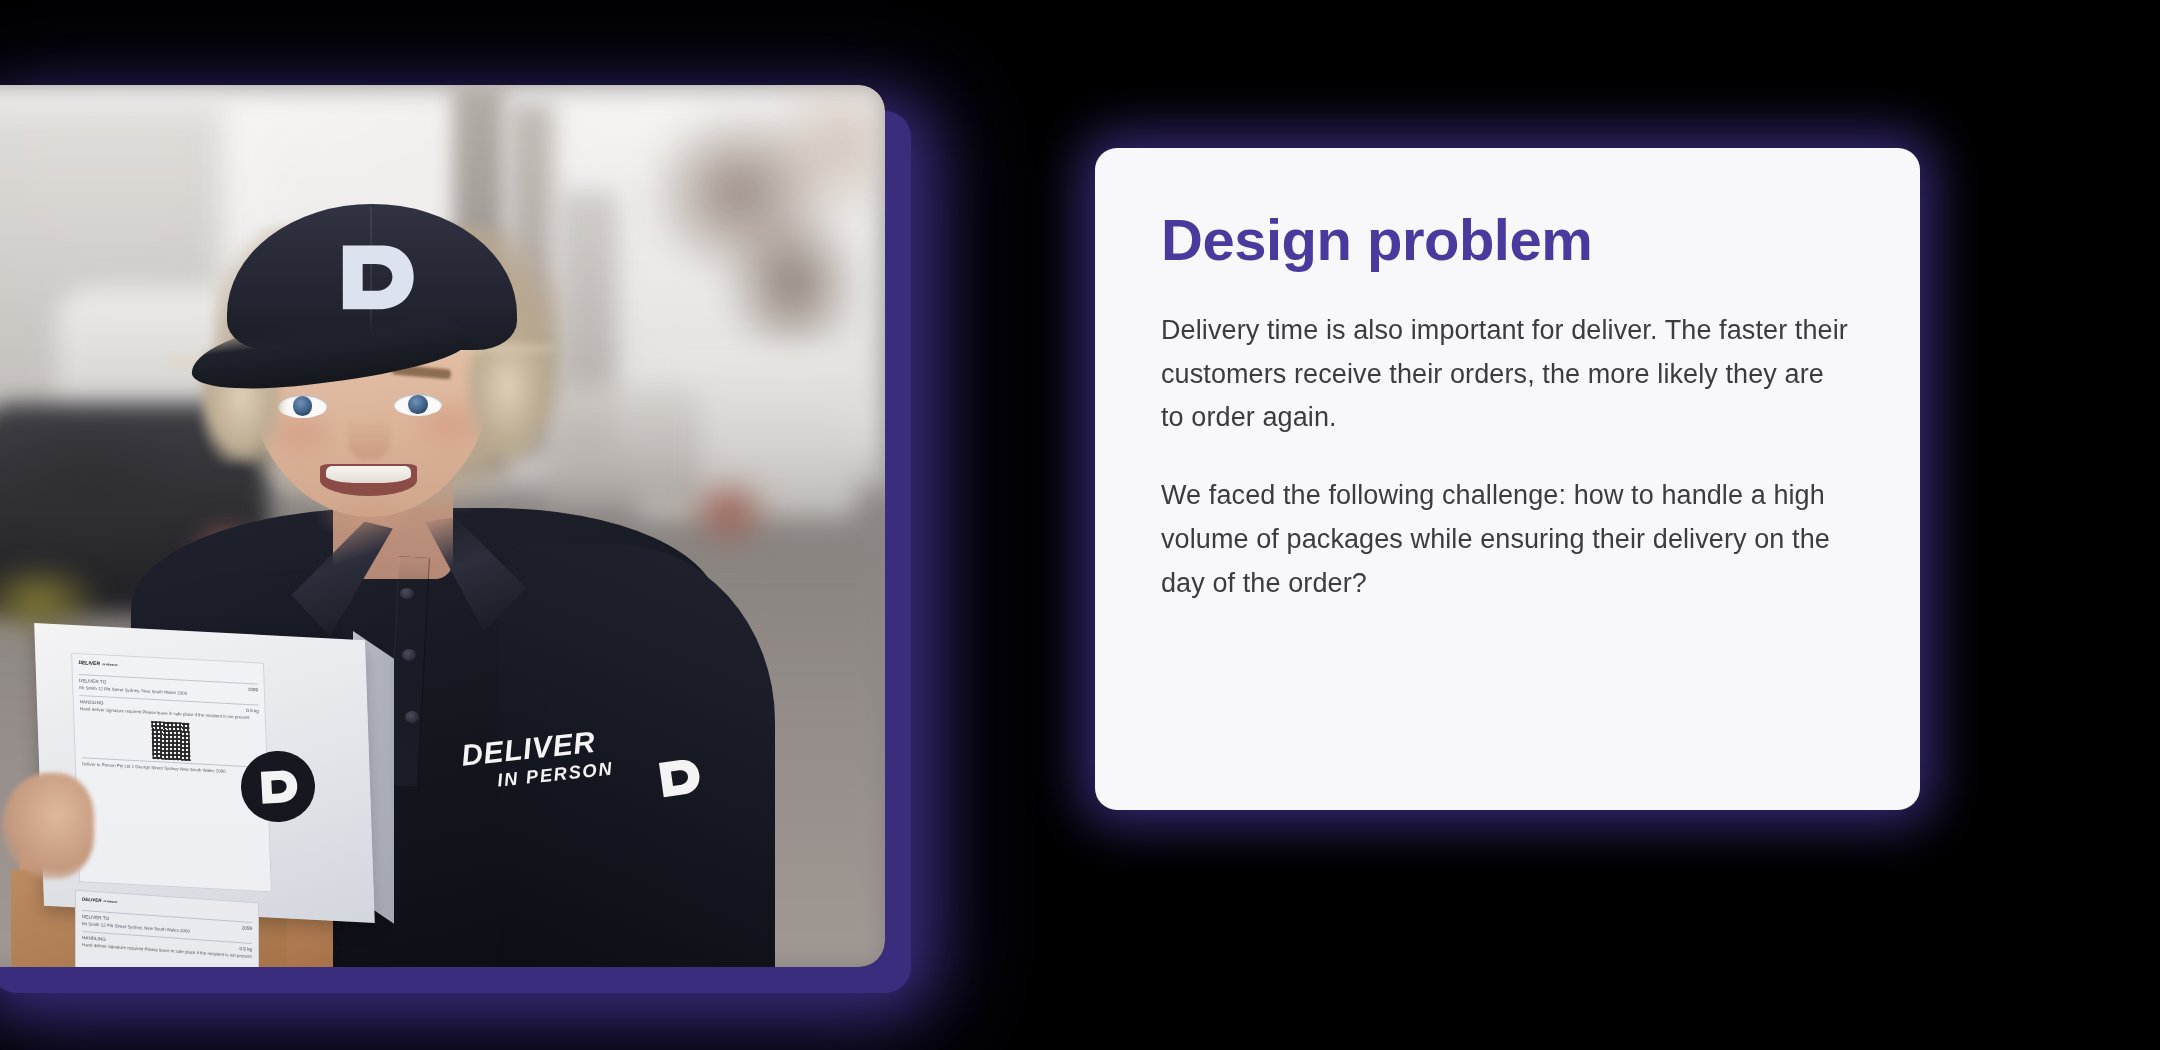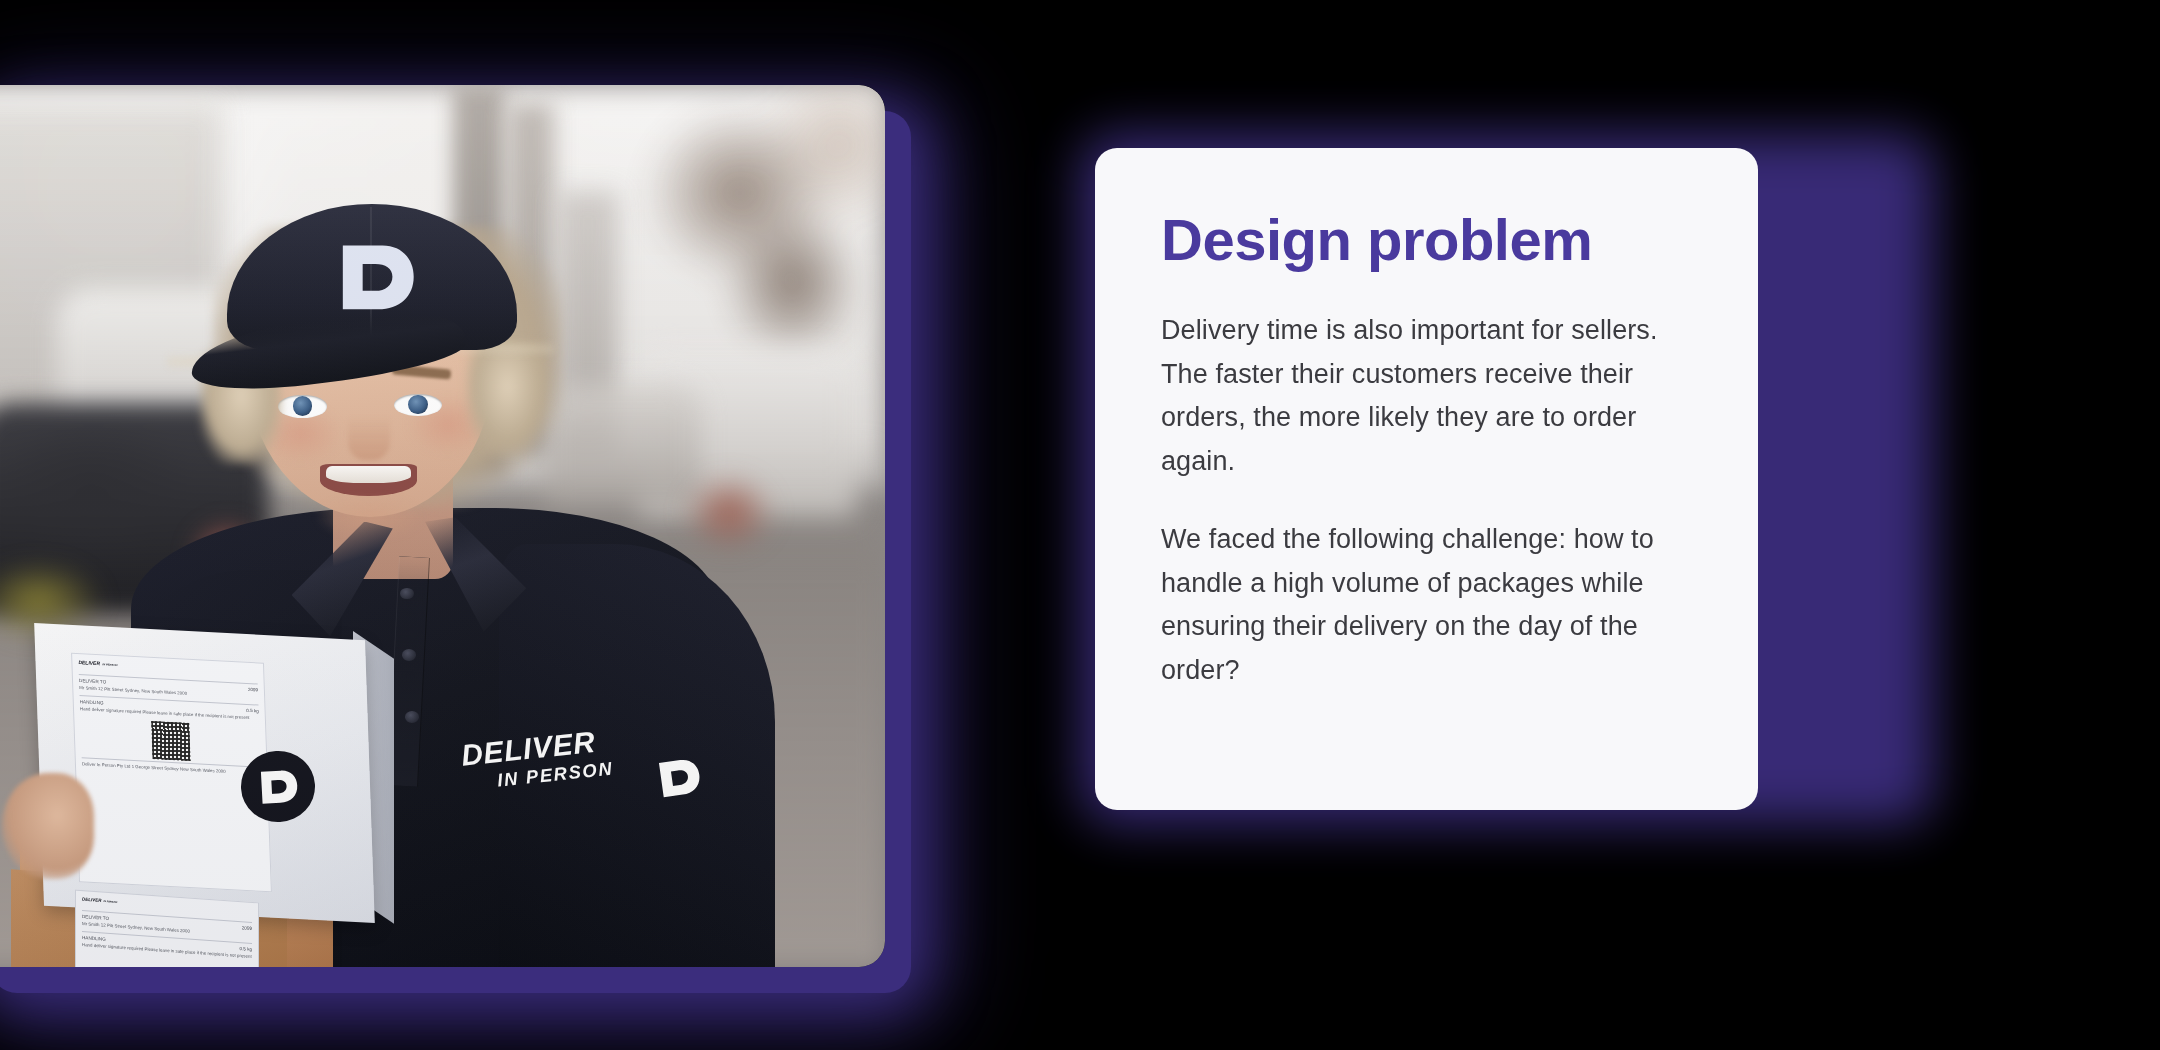--- a/index.html
+++ b/index.html
@@ -414,21 +414,21 @@
     position: absolute; inset: 0;
     background: linear-gradient(180deg, rgba(255,255,255,.04) 0%, rgba(0,0,0,.06) 100%);
     pointer-events: none;
   }
 
   
   .card-wrap {
     position: absolute;
     left: 1095px;
     top: 148px;
-    width: 663px;
+    width: 825px;
     height: 662px;
   }
   .card-glow {
     position: absolute;
     left: -14px; top: -14px;
     width: 853px; height: 690px;
     border-radius: 34px;
     background: #3b2d7d;
     filter: blur(26px);
     opacity: .95;
@@ -607,19 +607,19 @@
 
       <div class="photo-grade"></div>
     </div>
   </div>
 
   <div class="card-wrap">
     <div class="card-glow"></div>
     <div class="card">
       <h1 class="card-title">Design problem</h1>
       <div class="card-body">
-        <p>Delivery time is also important for sellers. The faster their customers receive their orders, the more likely they are to order again.</p>
+        <p>Delivery time is also important for deliver. The faster their customers receive their orders, the more likely they are to order again.</p>
         <p>We faced the following challenge: how to handle a high volume of packages while ensuring their delivery on the day of the order?</p>
       </div>
     </div>
   </div>
 
 </div>
 
 </body></html>

